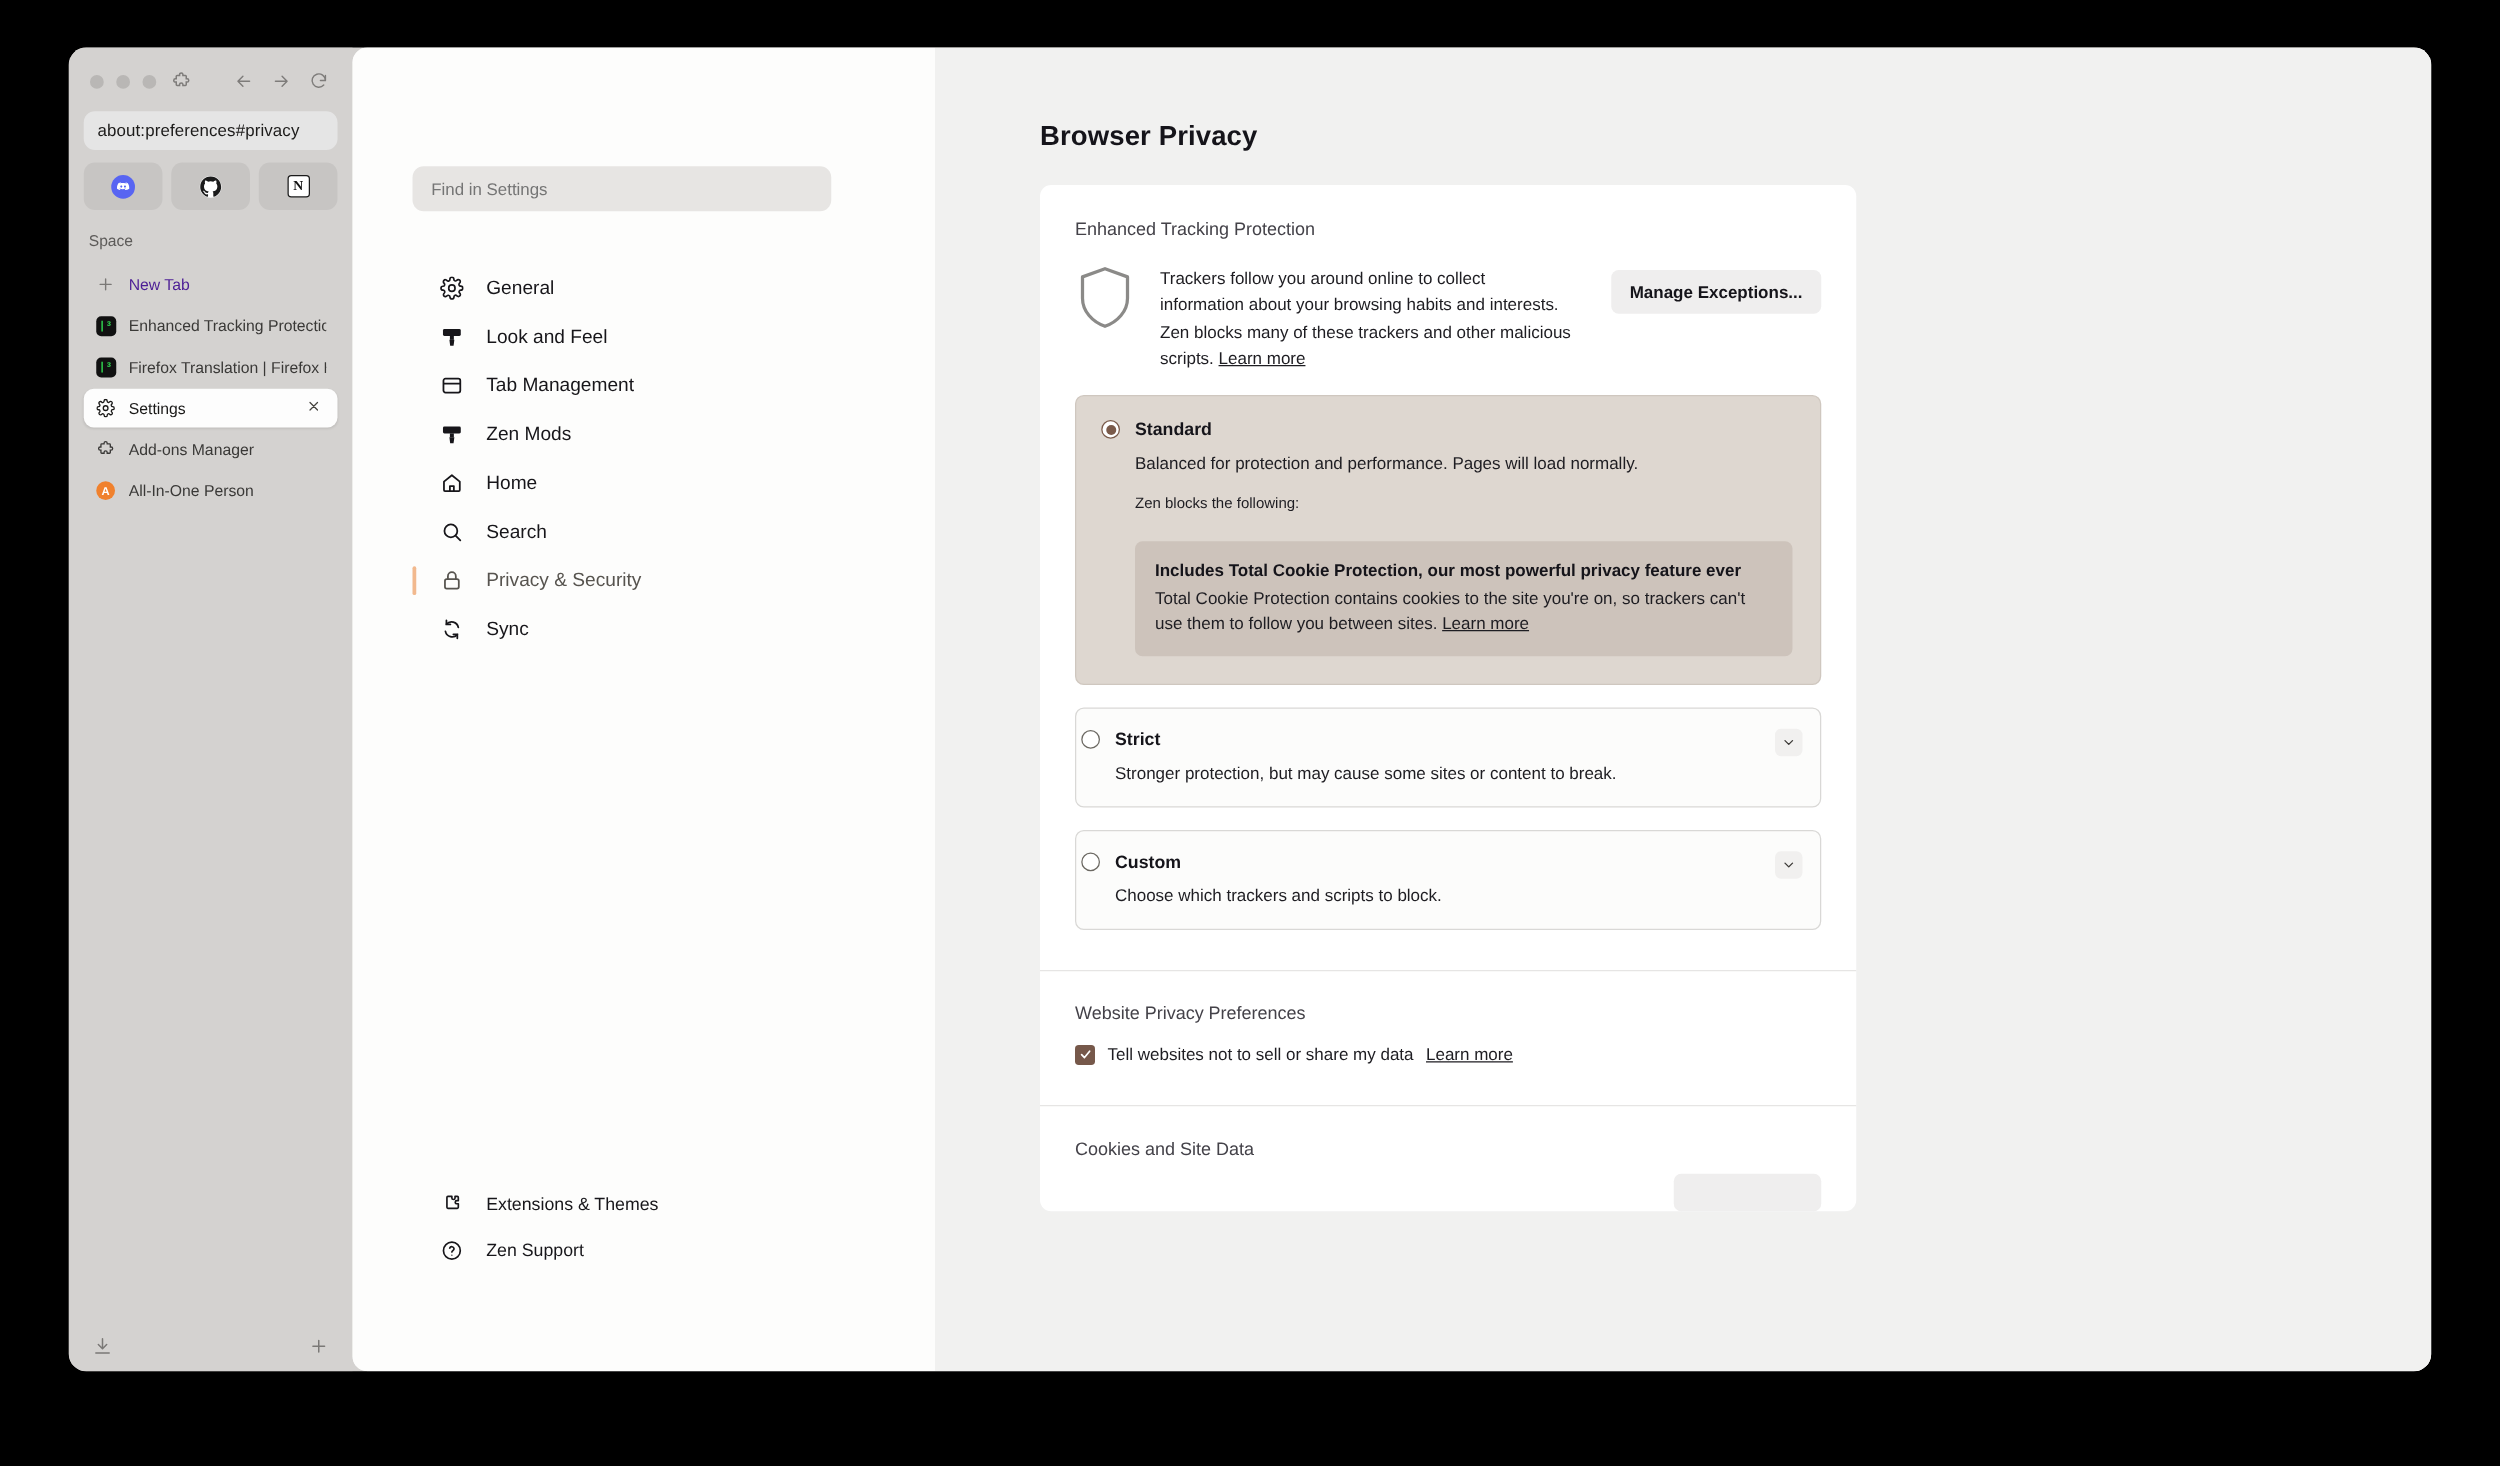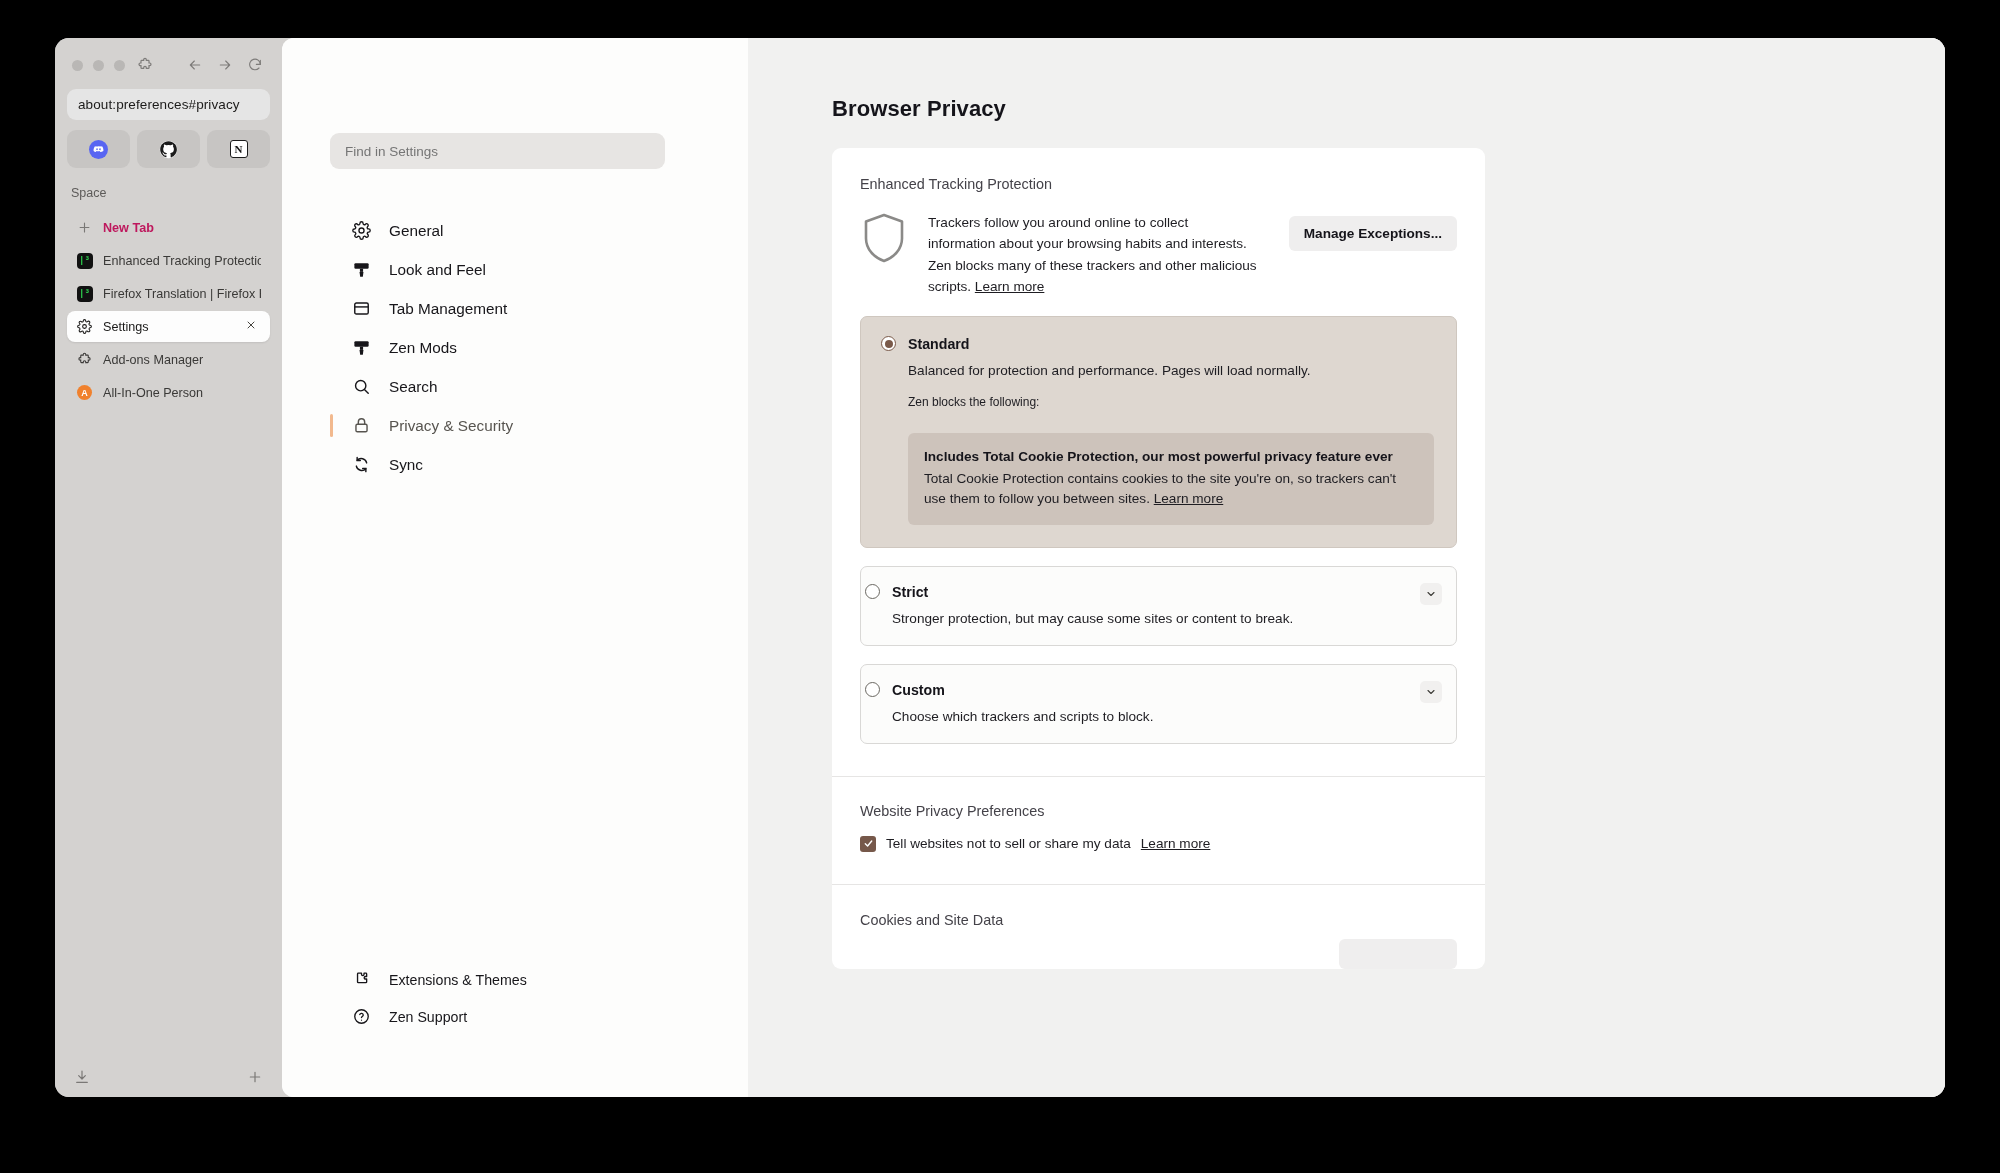--- a/index.html
+++ b/index.html
@@ -96,21 +96,21 @@
     display: flex; align-items: center;
     gap: 10px;
     padding: 0 9px;
     border-radius: 8px;
     font-size: 12.6px;
     color: #3a3937;
     white-space: nowrap;
     overflow: hidden;
     margin-bottom: 2px;
   }
-  .tab.newtab { color: #be185d; font-weight: bold; }
+  .tab.newtab { color: #4c1d95; }
   .tab.active { background: #fdfdfd; color: #1a1918; box-shadow: 0 1px 2px rgba(0,0,0,.09); }
   .tab-label { overflow: hidden; text-overflow: clip; flex: 1; }
   .tab-ico { width: 17px; height: 17px; flex: 0 0 17px; display: flex; align-items: center; justify-content: center; }
   .fav-ff {
     width: 16px; height: 16px; border-radius: 4px;
     background: #111; color: #2fd14f;
     font-size: 9px; font-weight: bold;
     display: flex; align-items: center; justify-content: center;
     font-family: "Liberation Mono", monospace;
   }
@@ -178,21 +178,21 @@
   .nav-item.active { color: #57544f; }
   .nav-item.active::before {
     content: "";
     position: absolute; left: 0; top: 8px;
     width: 3px; height: 23px;
     background: #f2b98e; border-radius: 2px;
   }
 
   #nav-footer {
     position: absolute;
-    left: 48px; bottom: 62px;
+    left: 48px; bottom: 78px;
   }
   #nav-footer .nav-item { font-size: 14.2px; height: 37px; }
 
   
   #main {
     flex: 1;
     background: #f1f1f0;
     padding: 58px 0 0 0;
     position: relative;
     overflow: hidden;
@@ -508,20 +508,29 @@
           <span class="nav-ico">
             <svg viewBox="0 0 24 24" fill="#17161a">
                 <rect x="3" y="4" width="18" height="7" rx="1.5"></rect>
                 <rect x="10" y="11" width="4" height="4"></rect>
                 <path d="M9.5 15h5l-.8 6h-3.4z"></path>
               </svg>
           </span>
           <span>Zen Mods</span>
         </div>
 
+        <div class="nav-item">
+          <span class="nav-ico">
+            <svg viewBox="0 0 24 24" fill="none" stroke="#17161a" stroke-width="1.8" stroke-linejoin="round">
+                <path d="M4 10.5 12 4l8 6.5V19a1 1 0 0 1-1 1H5a1 1 0 0 1-1-1z"></path>
+                <path d="M10 20v-5h4v5"></path>
+              </svg>
+          </span>
+          <span>Home</span>
+        </div>
 
         <div class="nav-item">
           <span class="nav-ico">
             <svg viewBox="0 0 24 24" fill="none" stroke="#17161a" stroke-width="1.8" stroke-linecap="round">
                 <circle cx="11" cy="11" r="6.5"></circle>
                 <path d="M16 16l4.5 4.5"></path>
               </svg>
           </span>
           <span>Search</span>
         </div>

